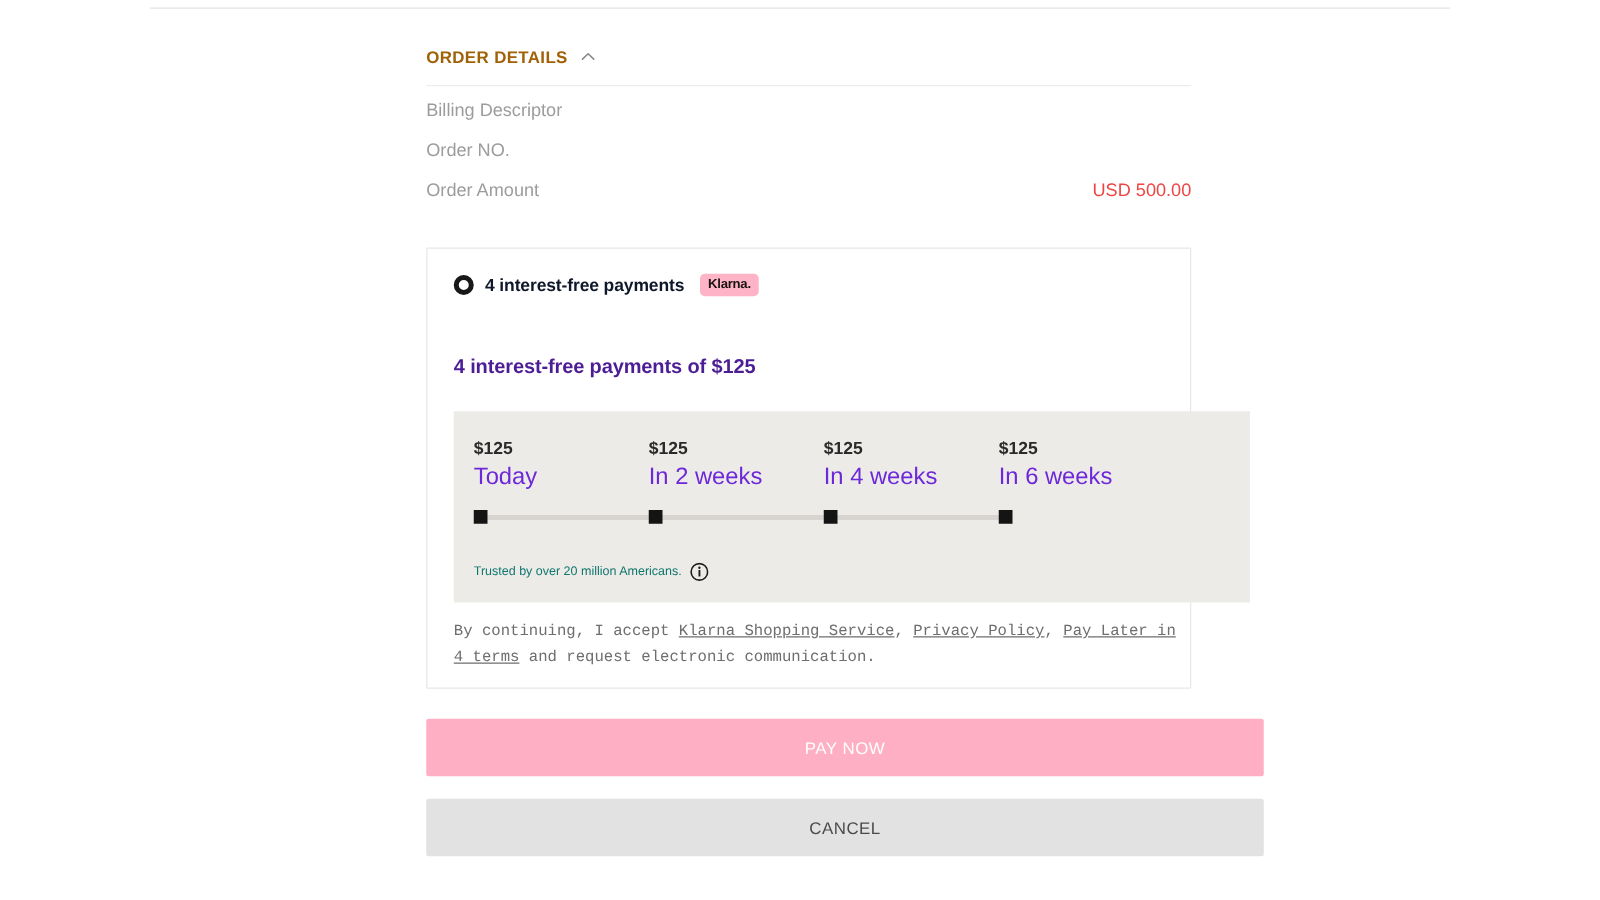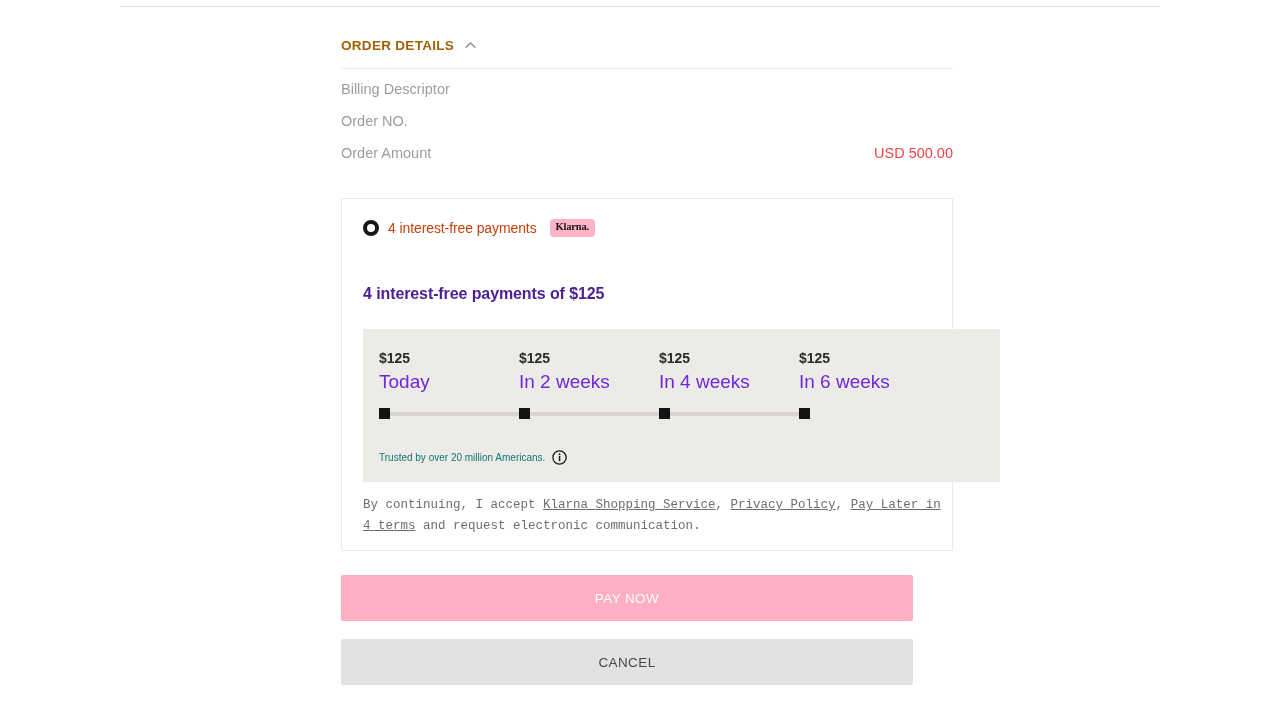--- a/index.html
+++ b/index.html
@@ -110,36 +110,35 @@
   .radio {
     flex: 0 0 auto;
     width: 16px;
     height: 16px;
     border-radius: 50%;
     border: 4.5px solid #181818;
     background: #ffffff;
   }
   .option-label {
     font-size: 14px;
-    font-weight: normal;
-    color: #c2410c;
+    font-weight: bold;
+    color: #0f172a;
     letter-spacing: -0.1px;
   }
   .klarna-badge {
     margin-left: 4px;
     background: #ffb3c7;
     color: #17120f;
     font-size: 10.5px;
     font-weight: bold;
     letter-spacing: -0.2px;
     padding: 3px 6px 4px 6px;
     border-radius: 4px;
     line-height: 1;
     display: inline-block;
-    font-family: Liberation Serif, serif;
   }
 
   
   .plan-title {
     margin: 44px 0 0 9px;
     font-size: 16px;
     font-weight: bold;
     color: #4c1d95;
     letter-spacing: -0.1px;
   }
@@ -226,21 +225,21 @@
     text-decoration: underline;
     cursor: pointer;
   }
 
   
   .actions { margin-top: 24px; }
   .btn {
     display: flex;
     align-items: center;
     justify-content: center;
-    width: 572px;
+    width: 670px;
     height: 46px;
     border: none;
     font-family: "Liberation Sans", sans-serif;
     font-size: 13.5px;
     letter-spacing: 0.4px;
     cursor: pointer;
     border-radius: 2px;
   }
   .btn-pay {
     background: #ffafc3;

